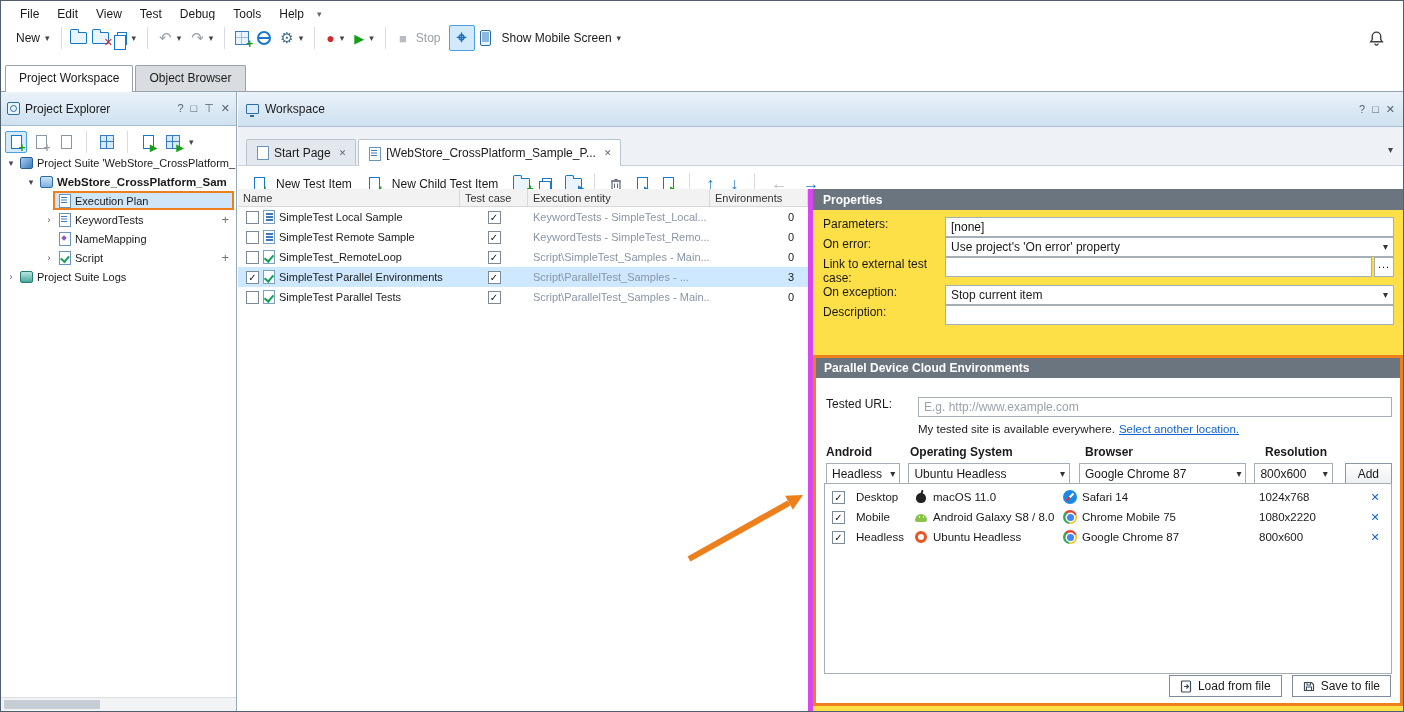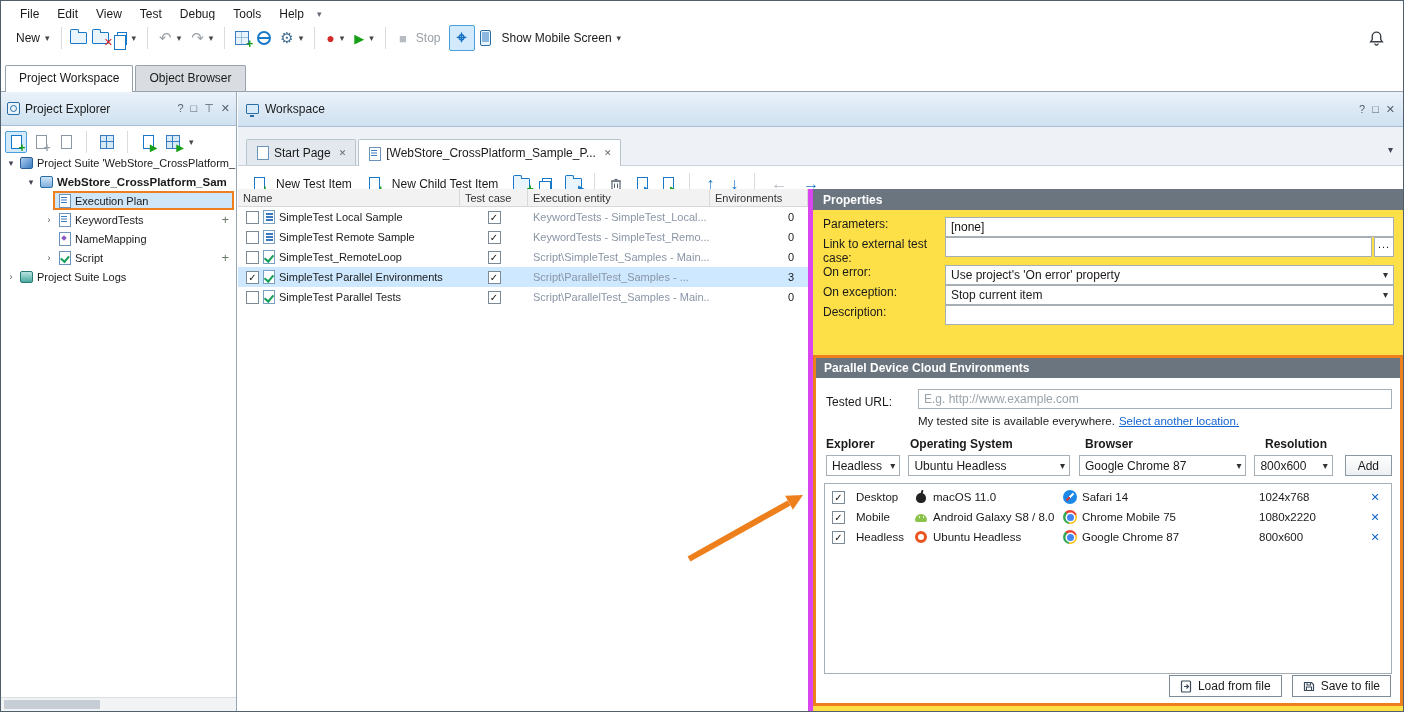--- a/index.html
+++ b/index.html
@@ -126,21 +126,21 @@
 .tinput{flex:1;height:20px;border:1px solid #a6aeb6;padding:0 5px;font:12px "Liberation Sans",sans-serif;color:#111;background:#fff;min-width:0}
 input::placeholder{color:#9aa2aa}
 .fsel{flex:1;height:20px;border:1px solid #a6aeb6;display:flex;align-items:center;padding:0 18px 0 5px;position:relative;background:#fff}
 .fsel::after{content:"▾";position:absolute;right:5px;top:3px;font-size:10px;color:#333}
 .mini-btn{width:20px;height:20px;border:1px solid #a6aeb6;margin-left:2px;display:flex;align-items:flex-start;justify-content:center;background:#fff;font-size:11px;letter-spacing:1px;line-height:13px}
 
 
 .parallel{position:absolute;left:0;right:0;top:166px;bottom:5px;border:3px solid #ee7f1d;background:#fff}
 .parallel-header{height:20px;padding-left:8px}
 .p-body{position:absolute;left:0;right:0;top:20px;bottom:0}
-.url-row{display:flex;align-items:flex-end;margin:11px 8px 0 10px}
+.url-row{display:flex;align-items:flex-start;margin:19px 8px 0 10px}
 .url-label{width:92px;flex:none}
 .loc-row{margin:6px 8px 0 102px;font-size:11.5px}
 .loc-link{color:#1464d2;text-decoration:underline;margin-left:4px;cursor:pointer}
 .cols-row{display:flex;margin:10px 8px 0 10px;font-weight:bold}
 .cw1{width:84px}.cw2{width:175px}.cw3{width:180px}.cw4{width:90px}
 .sel-row{display:flex;margin:4px 8px 0 10px;align-items:center}
 .sel{height:21px;border:1px solid #a6aeb6;background:#fff;display:flex;align-items:center;padding:0 16px 0 5px;position:relative;white-space:nowrap;overflow:hidden}
 .sel::after{content:"▾";position:absolute;right:4px;top:4px;font-size:10px;color:#333}
 .s1{width:76px;margin-right:8px}.s2{width:166px;margin-right:9px}.s3{width:172px;margin-right:8px}.s4{width:80px}
 .add-btn{height:21px;border:1px solid #8a98a6;background:linear-gradient(#fefefe,#edf0f3);padding:0 12px;display:flex;align-items:center;margin-left:12px}
@@ -547,27 +547,27 @@
         </div>
 
         <div class="props">
           <div class="props-header">Properties</div>
           <div class="fields">
             <div class="frow">
               <span class="flabel">Parameters:</span>
               <input class="tinput" value="[none]" style="">
             </div>
             <div class="frow">
+              <span class="flabel">On error:</span>
+              <span class="fsel">Use project's 'On error' property</span>
+            </div>
+            <div class="frow">
               <span class="flabel">Link to external test case:</span>
               <input class="tinput" style="">
               <span class="mini-btn">...</span>
-            </div>
-            <div class="frow">
-              <span class="flabel">On error:</span>
-              <span class="fsel">Use project's 'On error' property</span>
             </div>
             <div class="frow">
               <span class="flabel">On exception:</span>
               <span class="fsel">Stop current item</span>
             </div>
             <div class="frow">
               <span class="flabel">Description:</span>
               <input class="tinput" style="">
             </div>
           </div>
@@ -576,21 +576,21 @@
             <div class="parallel-header">Parallel Device Cloud Environments</div>
             <div class="p-body">
               <div class="url-row">
                 <span class="url-label">Tested URL:</span>
                 <input class="tinput" placeholder="E.g. http://www.example.com" style="">
               </div>
               <div class="loc-row">
                 <span>My tested site is available everywhere.</span><span class="loc-link">Select another location.</span>
               </div>
               <div class="cols-row">
-                <span class="cw1">Explorer</span>
+                <span class="cw1">Android</span>
                 <span class="cw2">Operating System</span>
                 <span class="cw3">Browser</span>
                 <span class="cw4">Resolution</span>
               </div>
               <div class="sel-row">
                 <span class="sel s1">Headless</span>
                 <span class="sel s2">Ubuntu Headless</span>
                 <span class="sel s3">Google Chrome 87</span>
                 <span class="sel s4">800x600</span>
                 <span class="add-btn">Add</span>

